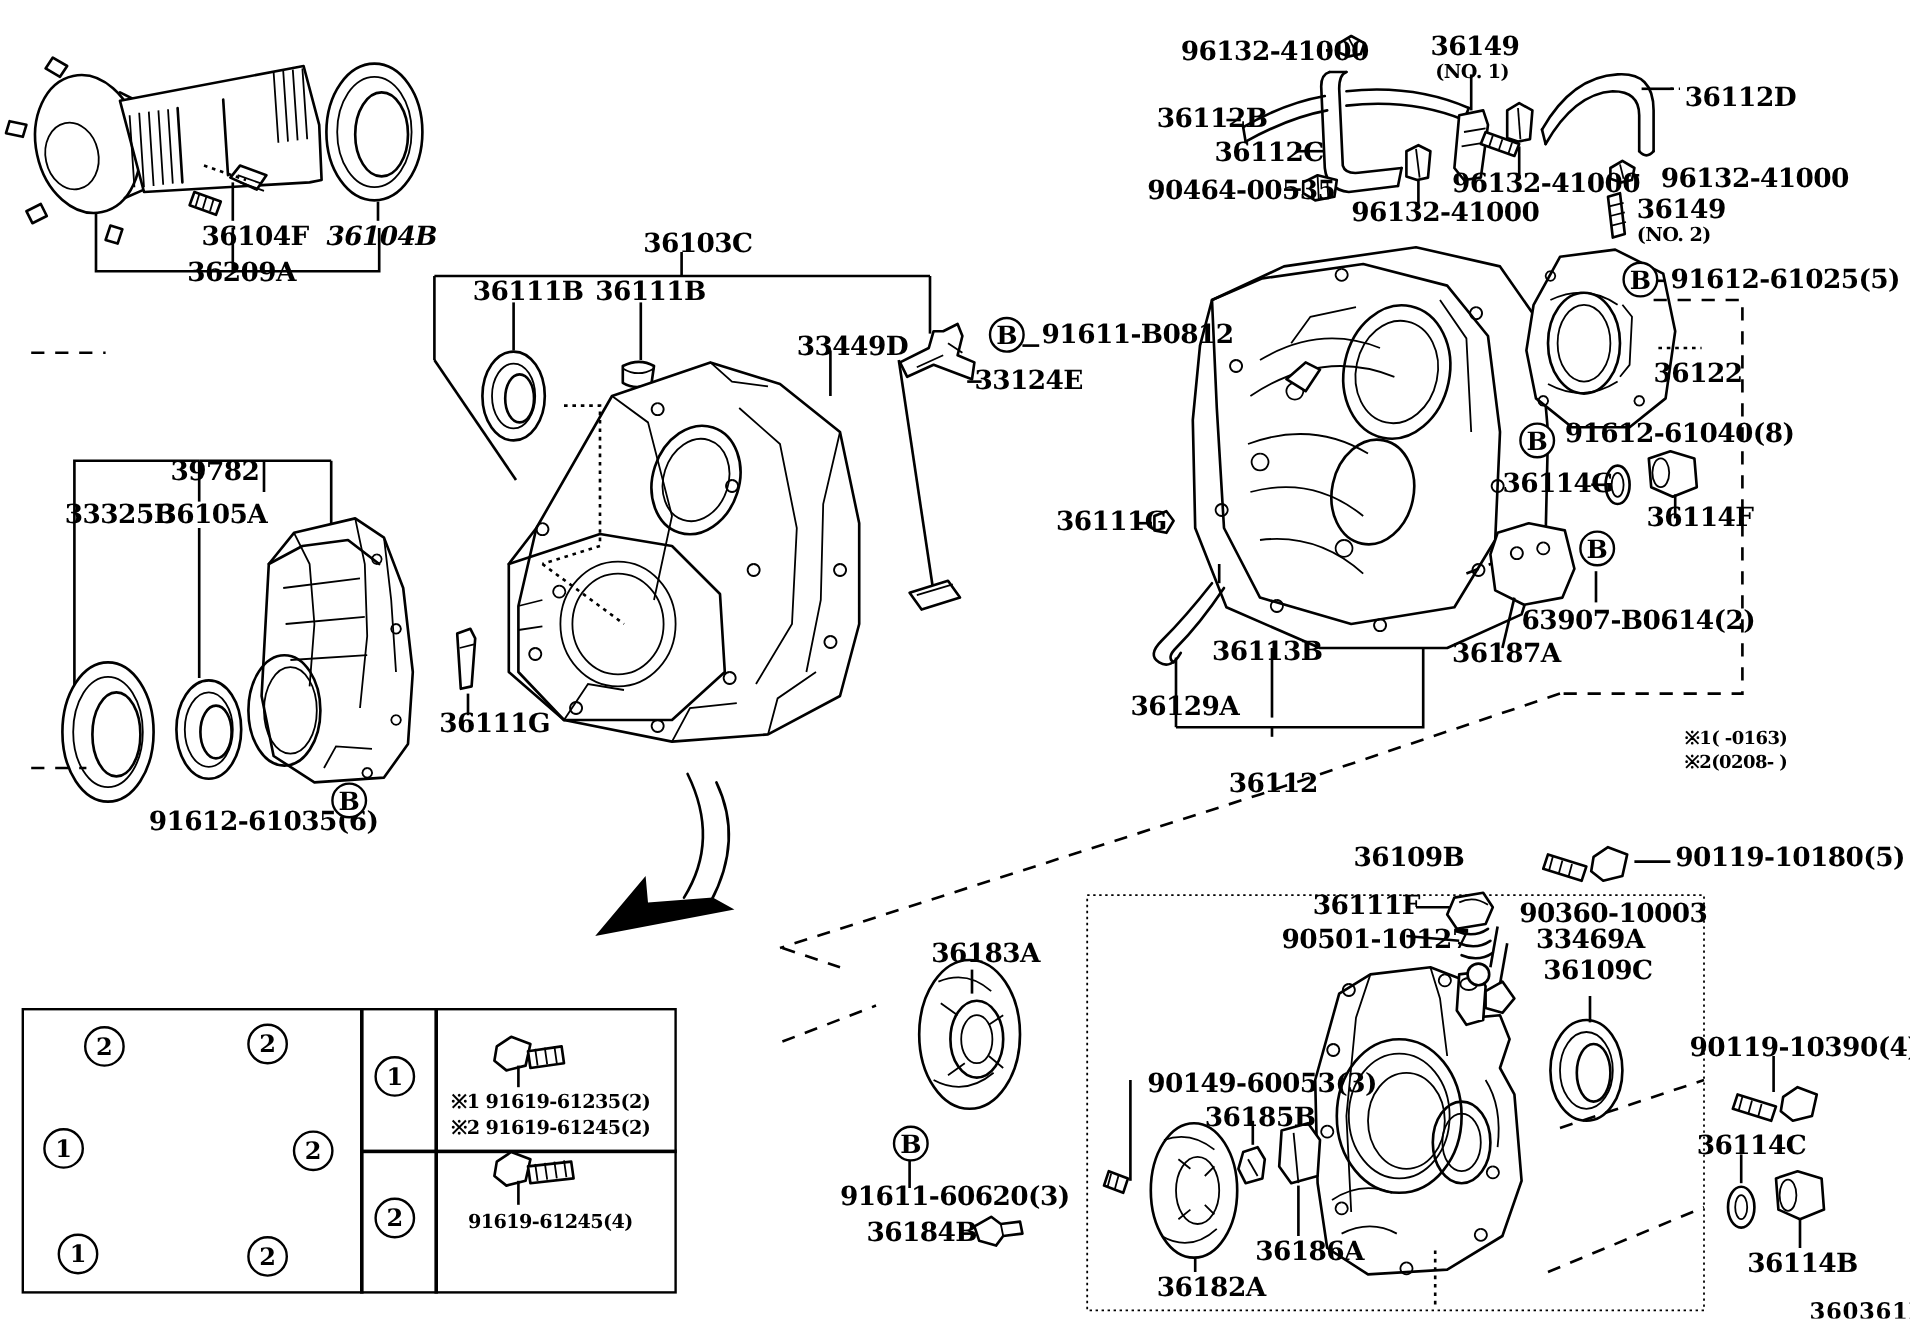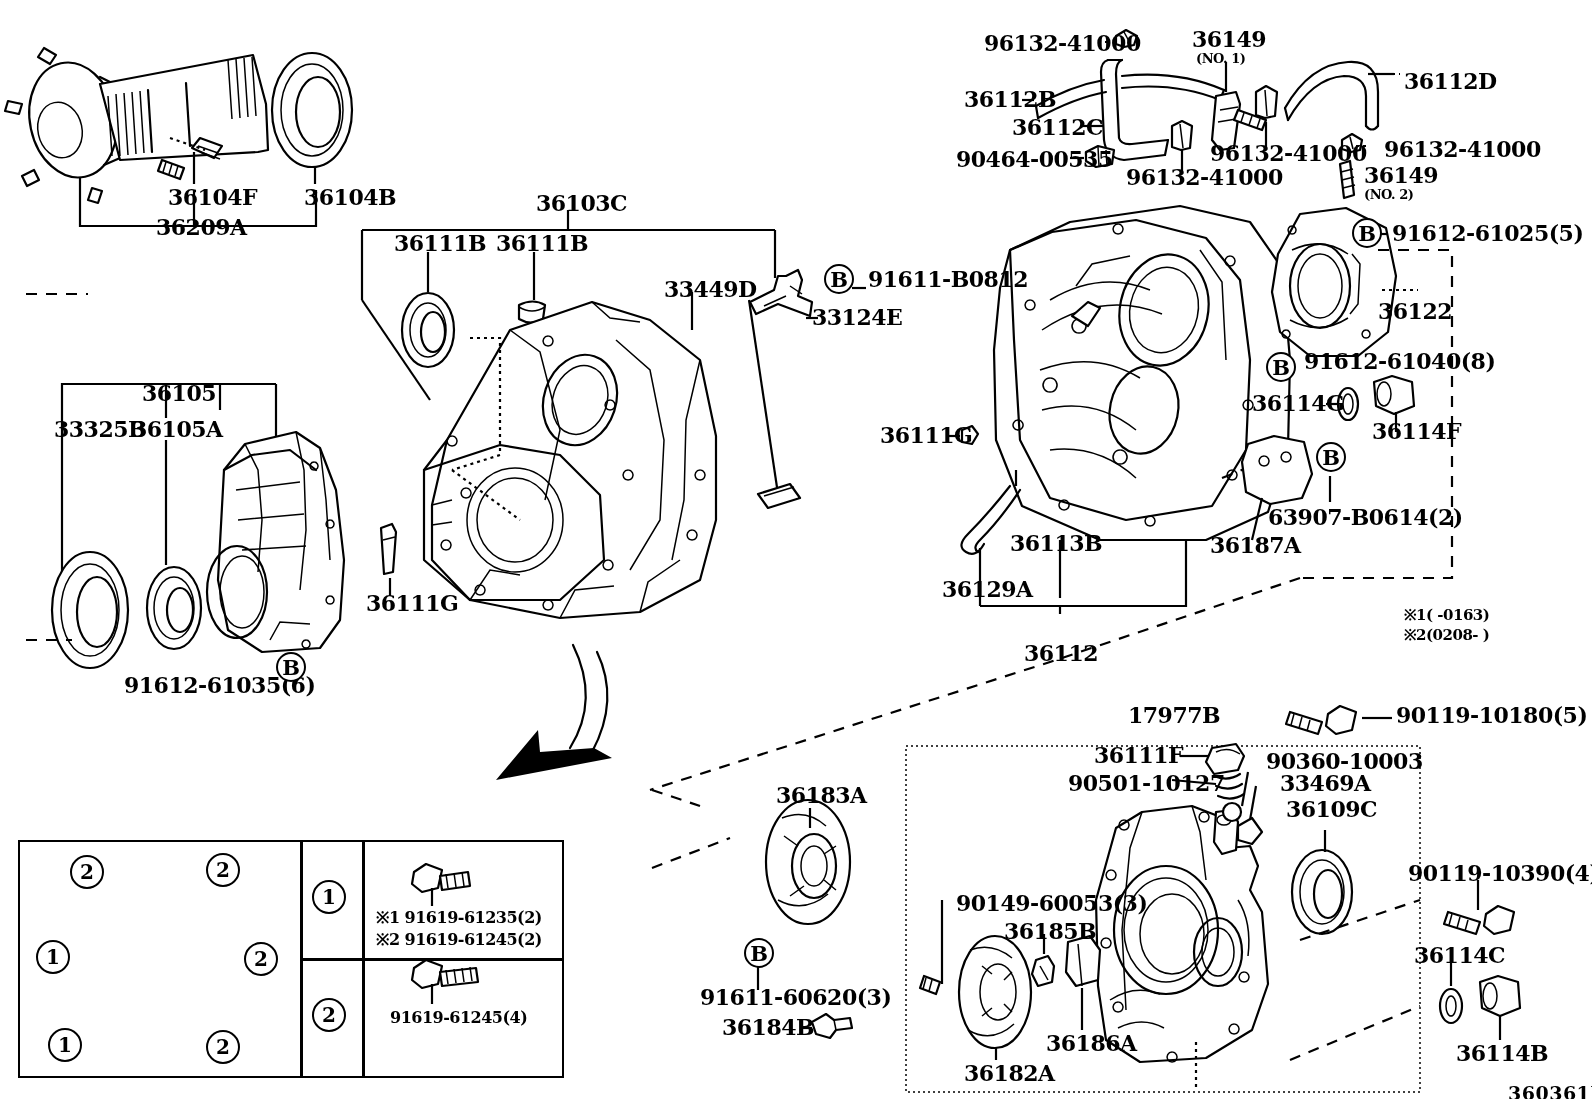--- a/index.html
+++ b/index.html
@@ -18,21 +18,21 @@
     position:absolute;
     font-family:"DejaVu Serif", serif;
     font-weight:700;
     font-size:22px;
     line-height:1.0;
     white-space:nowrap;
     letter-spacing:-0.5px;
     color:#000;
   }
   .lbl.sm{font-size:16px;}
-  .lbl.xs{font-size:13px;}
+  .lbl.xs{font-size:16px;}
   .lbl.tiny{font-size:15px;}
   .diagid{
     position:absolute;
     font-size:19px;
     font-weight:700;
     letter-spacing:0.5px;
   }
   
   .bmark{
     position:absolute;
@@ -486,21 +486,21 @@
         <circle cx="180" cy="888" r="7"></circle>
         <circle cx="258" cy="890" r="7"></circle>
         <circle cx="298" cy="958" r="7"></circle>
         <circle cx="258" cy="1020" r="7"></circle>
         <circle cx="148" cy="1023" r="7"></circle>
       </g>
     </g>
   </svg>
 
   <div class="lbl" style="left:168px;top:186px;">36104F</div>
-  <div class="lbl" style="left:304px;top:186px;">36104B</div>
+  <div class="lbl" style="left:272px;top:186px;font-style:italic;">36104B</div>
   <div class="lbl" style="left:156px;top:216px;">36209A</div>
 
   <div class="lbl" style="left:984px;top:32px;">96132-41000</div>
   <div class="lbl" style="left:1192px;top:28px;">36149</div>
   <div class="lbl xs" style="left:1196px;top:52px;">(NO. 1)</div>
   <div class="lbl" style="left:1404px;top:70px;">36112D</div>
   <div class="lbl" style="left:964px;top:88px;">36112B</div>
   <div class="lbl" style="left:1012px;top:116px;">36112C</div>
   <div class="lbl" style="left:956px;top:148px;">90464-00535</div>
   <div class="lbl" style="left:1126px;top:166px;">96132-41000</div>
@@ -511,21 +511,21 @@
 
   <div class="lbl" style="left:536px;top:192px;">36103C</div>
   <div class="lbl" style="left:394px;top:232px;">36111B</div>
   <div class="lbl" style="left:496px;top:232px;">36111B</div>
   <div class="lbl" style="left:664px;top:278px;">33449D</div>
   <div class="lbl" style="left:868px;top:268px;">91611-B0812</div>
   <div class="lbl" style="left:812px;top:306px;">33124E</div>
   <div class="lbl" style="left:366px;top:592px;">36111G</div>
   <div class="bmark" style="left:824px;top:264px;">B</div>
 
-  <div class="lbl" style="left:142px;top:382px;">36105</div>
+  <div class="lbl" style="left:142px;top:382px;">39782</div>
   <div class="lbl" style="left:54px;top:418px;">33325B</div>
   <div class="lbl" style="left:132px;top:418px;">36105A</div>
   <div class="lbl" style="left:124px;top:674px;">91612-61035(6)</div>
   <div class="bmark" style="left:276px;top:652px;">B</div>
 
   <div class="lbl" style="left:1392px;top:222px;">91612-61025(5)</div>
   <div class="bmark" style="left:1352px;top:218px;">B</div>
   <div class="lbl" style="left:1378px;top:300px;">36122</div>
   <div class="lbl" style="left:1304px;top:350px;">91612-61040(8)</div>
   <div class="bmark" style="left:1266px;top:352px;">B</div>
@@ -540,21 +540,21 @@
   <div class="lbl" style="left:1024px;top:618px;margin-top:24px;">36112</div>
 
   <div class="lbl tiny" style="left:1404px;top:608px;">※1(     -0163)</div>
   <div class="lbl tiny" style="left:1404px;top:628px;">※2(0208-      )</div>
 
   <div class="lbl" style="left:776px;top:784px;">36183A</div>
   <div class="lbl" style="left:700px;top:986px;">91611-60620(3)</div>
   <div class="bmark" style="left:744px;top:938px;">B</div>
   <div class="lbl" style="left:722px;top:1016px;">36184B</div>
 
-  <div class="lbl" style="left:1128px;top:704px;">17977B</div>
+  <div class="lbl" style="left:1128px;top:704px;">36109B</div>
   <div class="lbl" style="left:1396px;top:704px;">90119-10180(5)</div>
   <div class="lbl" style="left:1094px;top:744px;">36111F</div>
   <div class="lbl" style="left:1266px;top:750px;">90360-10003</div>
   <div class="lbl" style="left:1068px;top:772px;">90501-10127</div>
   <div class="lbl" style="left:1280px;top:772px;">33469A</div>
   <div class="lbl" style="left:1286px;top:798px;">36109C</div>
   <div class="lbl" style="left:1408px;top:862px;">90119-10390(4)</div>
   <div class="lbl" style="left:956px;top:892px;">90149-60053(3)</div>
   <div class="lbl" style="left:1004px;top:920px;">36185B</div>
   <div class="lbl" style="left:1046px;top:1032px;">36186A</div>

